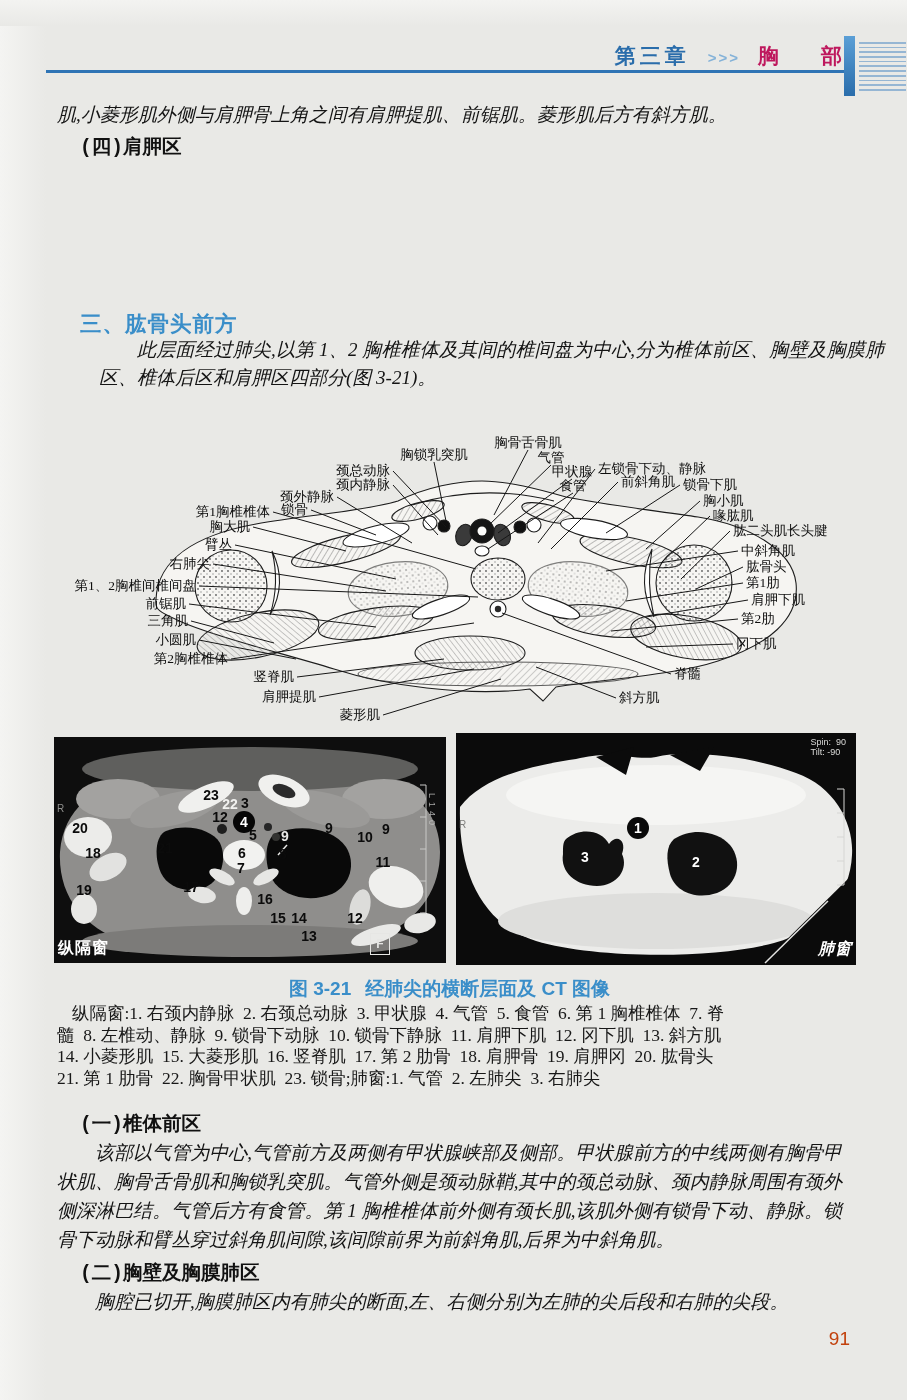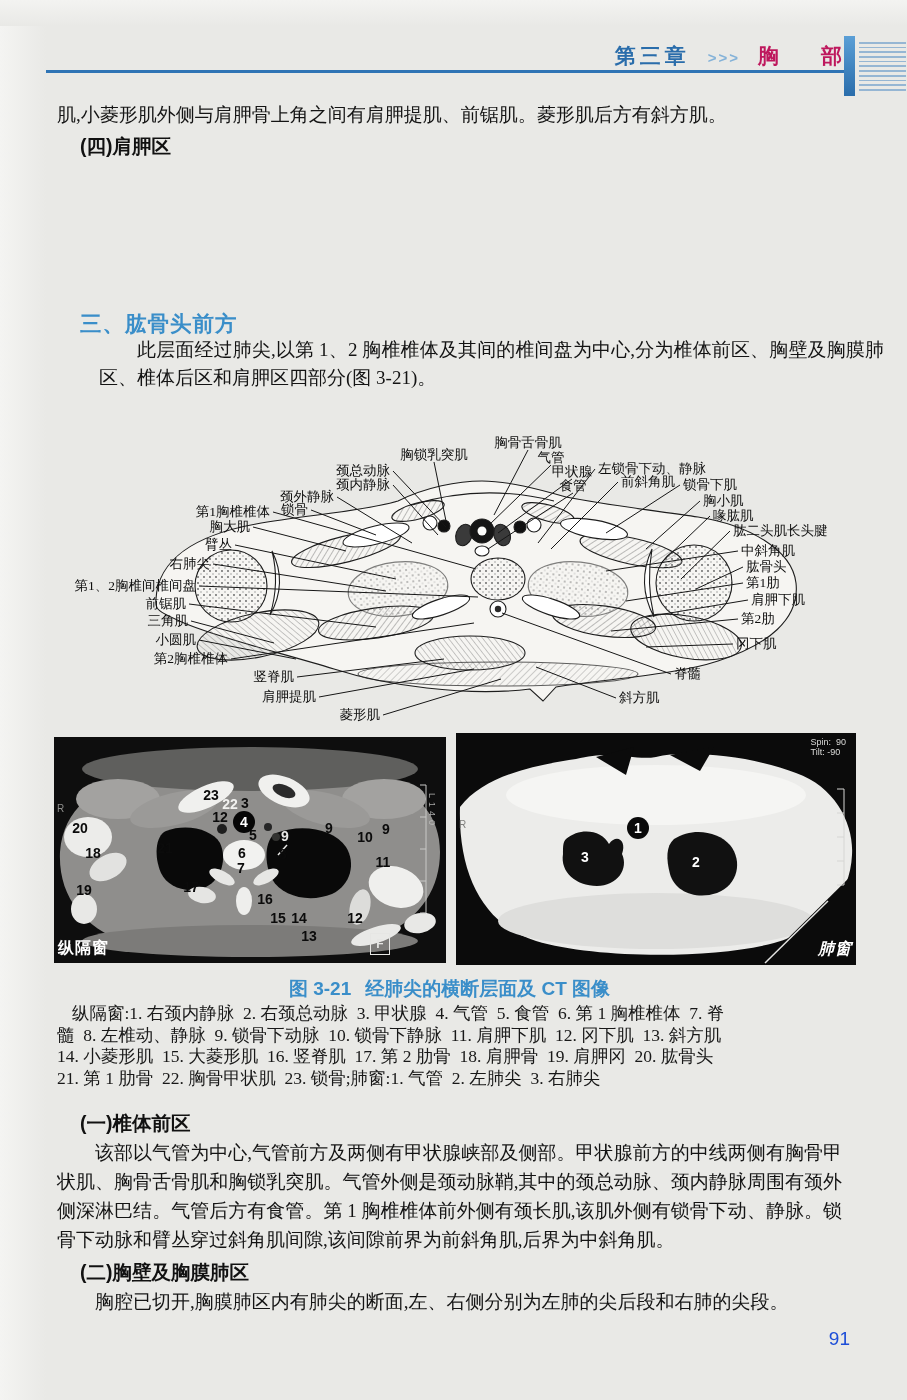--- a/index.html
+++ b/index.html
@@ -17,23 +17,23 @@
   .hdr .arrows{font-size:15px;font-weight:bold;color:#84b2d8;letter-spacing:2px;}
   .hdr .ttl{font-size:21px;font-weight:bold;color:#be185d;}
   .hdr-rule{position:absolute;left:46px;top:70px;width:799px;height:2.5px;background:#2f74b5;}
   .hdr-bar{position:absolute;left:844px;top:36px;width:11px;height:60px;
        background:linear-gradient(180deg,#5b9fd6,#2a6dab);}
   .hdr-stripes{position:absolute;left:859px;top:42px;width:47px;height:51px;opacity:.85;
        background:repeating-linear-gradient(180deg,#87add0 0 1.6px,rgba(0,0,0,0) 1.6px 4.7px);}
 
   
   .tcol{position:absolute;left:57px;width:785px;}
-  .body{font-size:19px;line-height:28px;text-align:justify;margin:0;}
+  .body{font-size:19px;line-height:28px;text-align:justify;margin:0;font-style:italic;}
   .indent{text-indent:2em;}
-  .h4{position:absolute;left:80px;font-family:Liberation Sans, sans-serif;
+  .h4{position:absolute;left:80px;font-family:Liberation Mono, monospace;
       font-size:19.5px;font-weight:bold;color:#111;margin:0;}
   .h3{position:absolute;left:80px;font-family:"Liberation Sans",sans-serif;
       font-size:21.5px;font-weight:bold;color:#3a8ec9;margin:0;letter-spacing:1px;}
 
   
   .diagram{position:absolute;left:46px;top:430px;width:815px;height:302px;}
   .dglbl{font:13.5px "Liberation Serif",serif;fill:#0e0e0e;}
   .leader{stroke:#161616;stroke-width:1;}
   .dgart path,.dgart ellipse,.dgart circle{vector-effect:non-scaling-stroke;}
 
@@ -55,21 +55,21 @@
 
   
   .caption{position:absolute;left:57px;top:976px;width:785px;text-align:center;
       font-family:"Liberation Sans",sans-serif;font-size:19px;font-weight:bold;color:#3a8ec9;}
   .caption .num{margin-right:14px;}
   .legend{position:absolute;left:57px;top:1003px;width:796px;font-size:17.5px;line-height:21.5px;
       color:#181818;}
   .legend div{white-space:pre;}
   .legend .l1{padding-left:15px;}
 
-  .pageno{position:absolute;right:57px;top:1328px;font-size:19px;color:#1d4ed8;
+  .pageno{position:absolute;right:57px;top:1328px;font-size:19px;color:#c2410c;
       font-family:"Liberation Sans",sans-serif;}
 </style>
 </head>
 <body>
 
 <div class="page">
   <div class="edge-l"></div>
   <div class="edge-t"></div>
 
   <div class="hdr">

